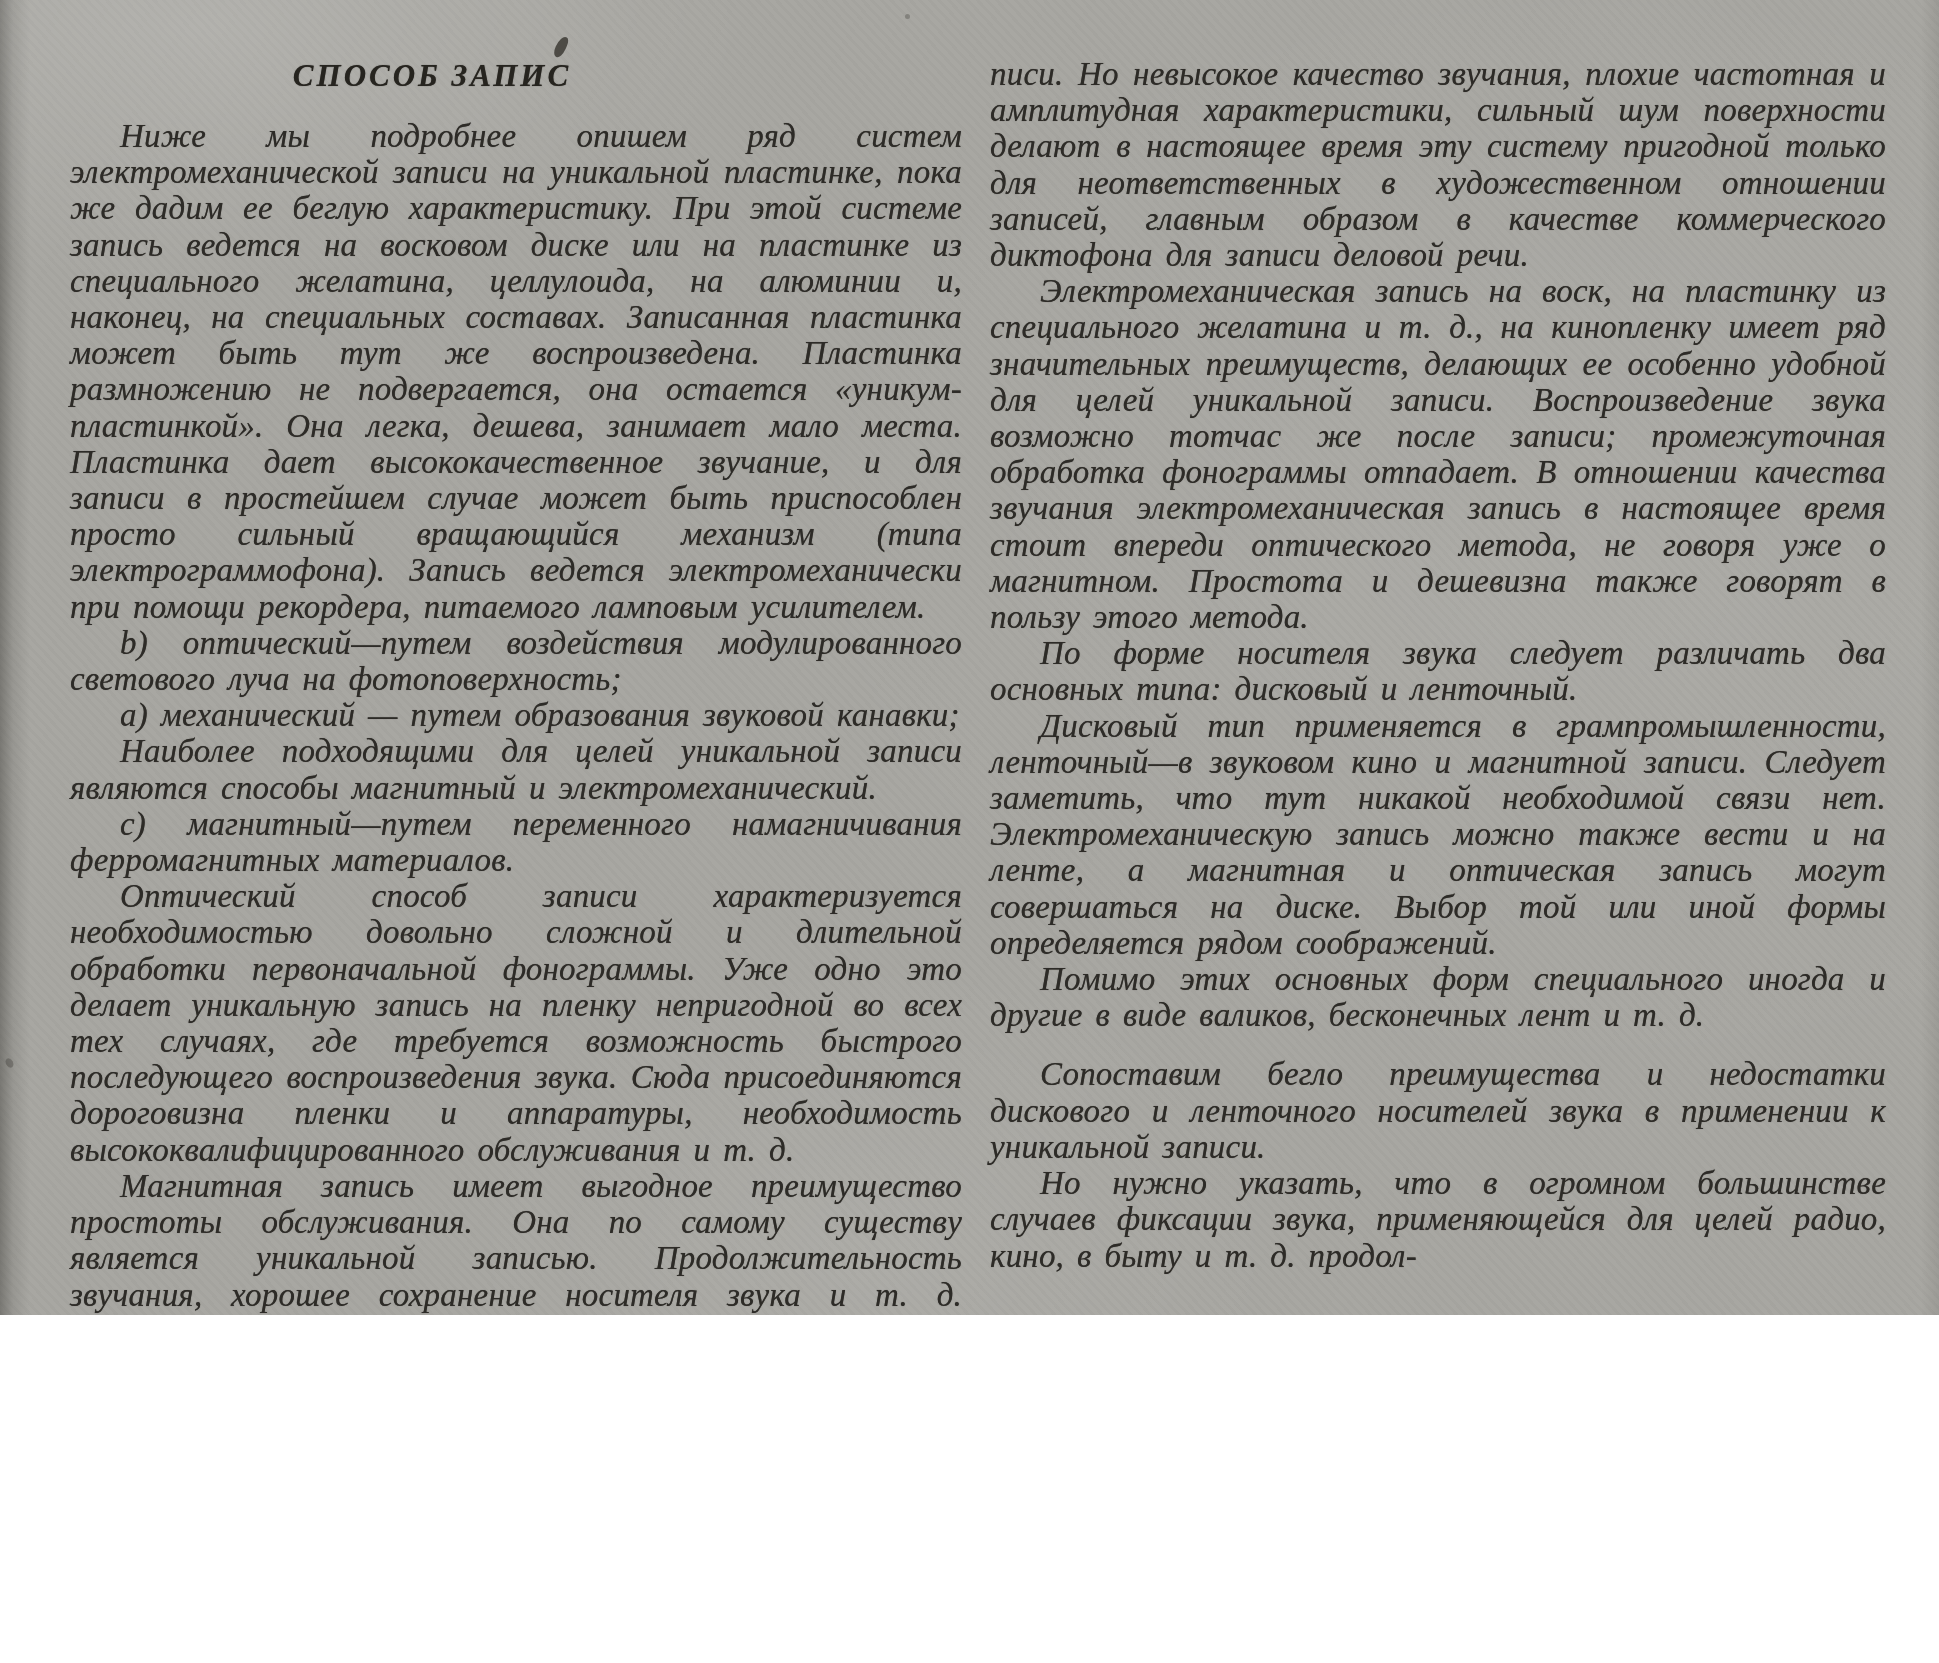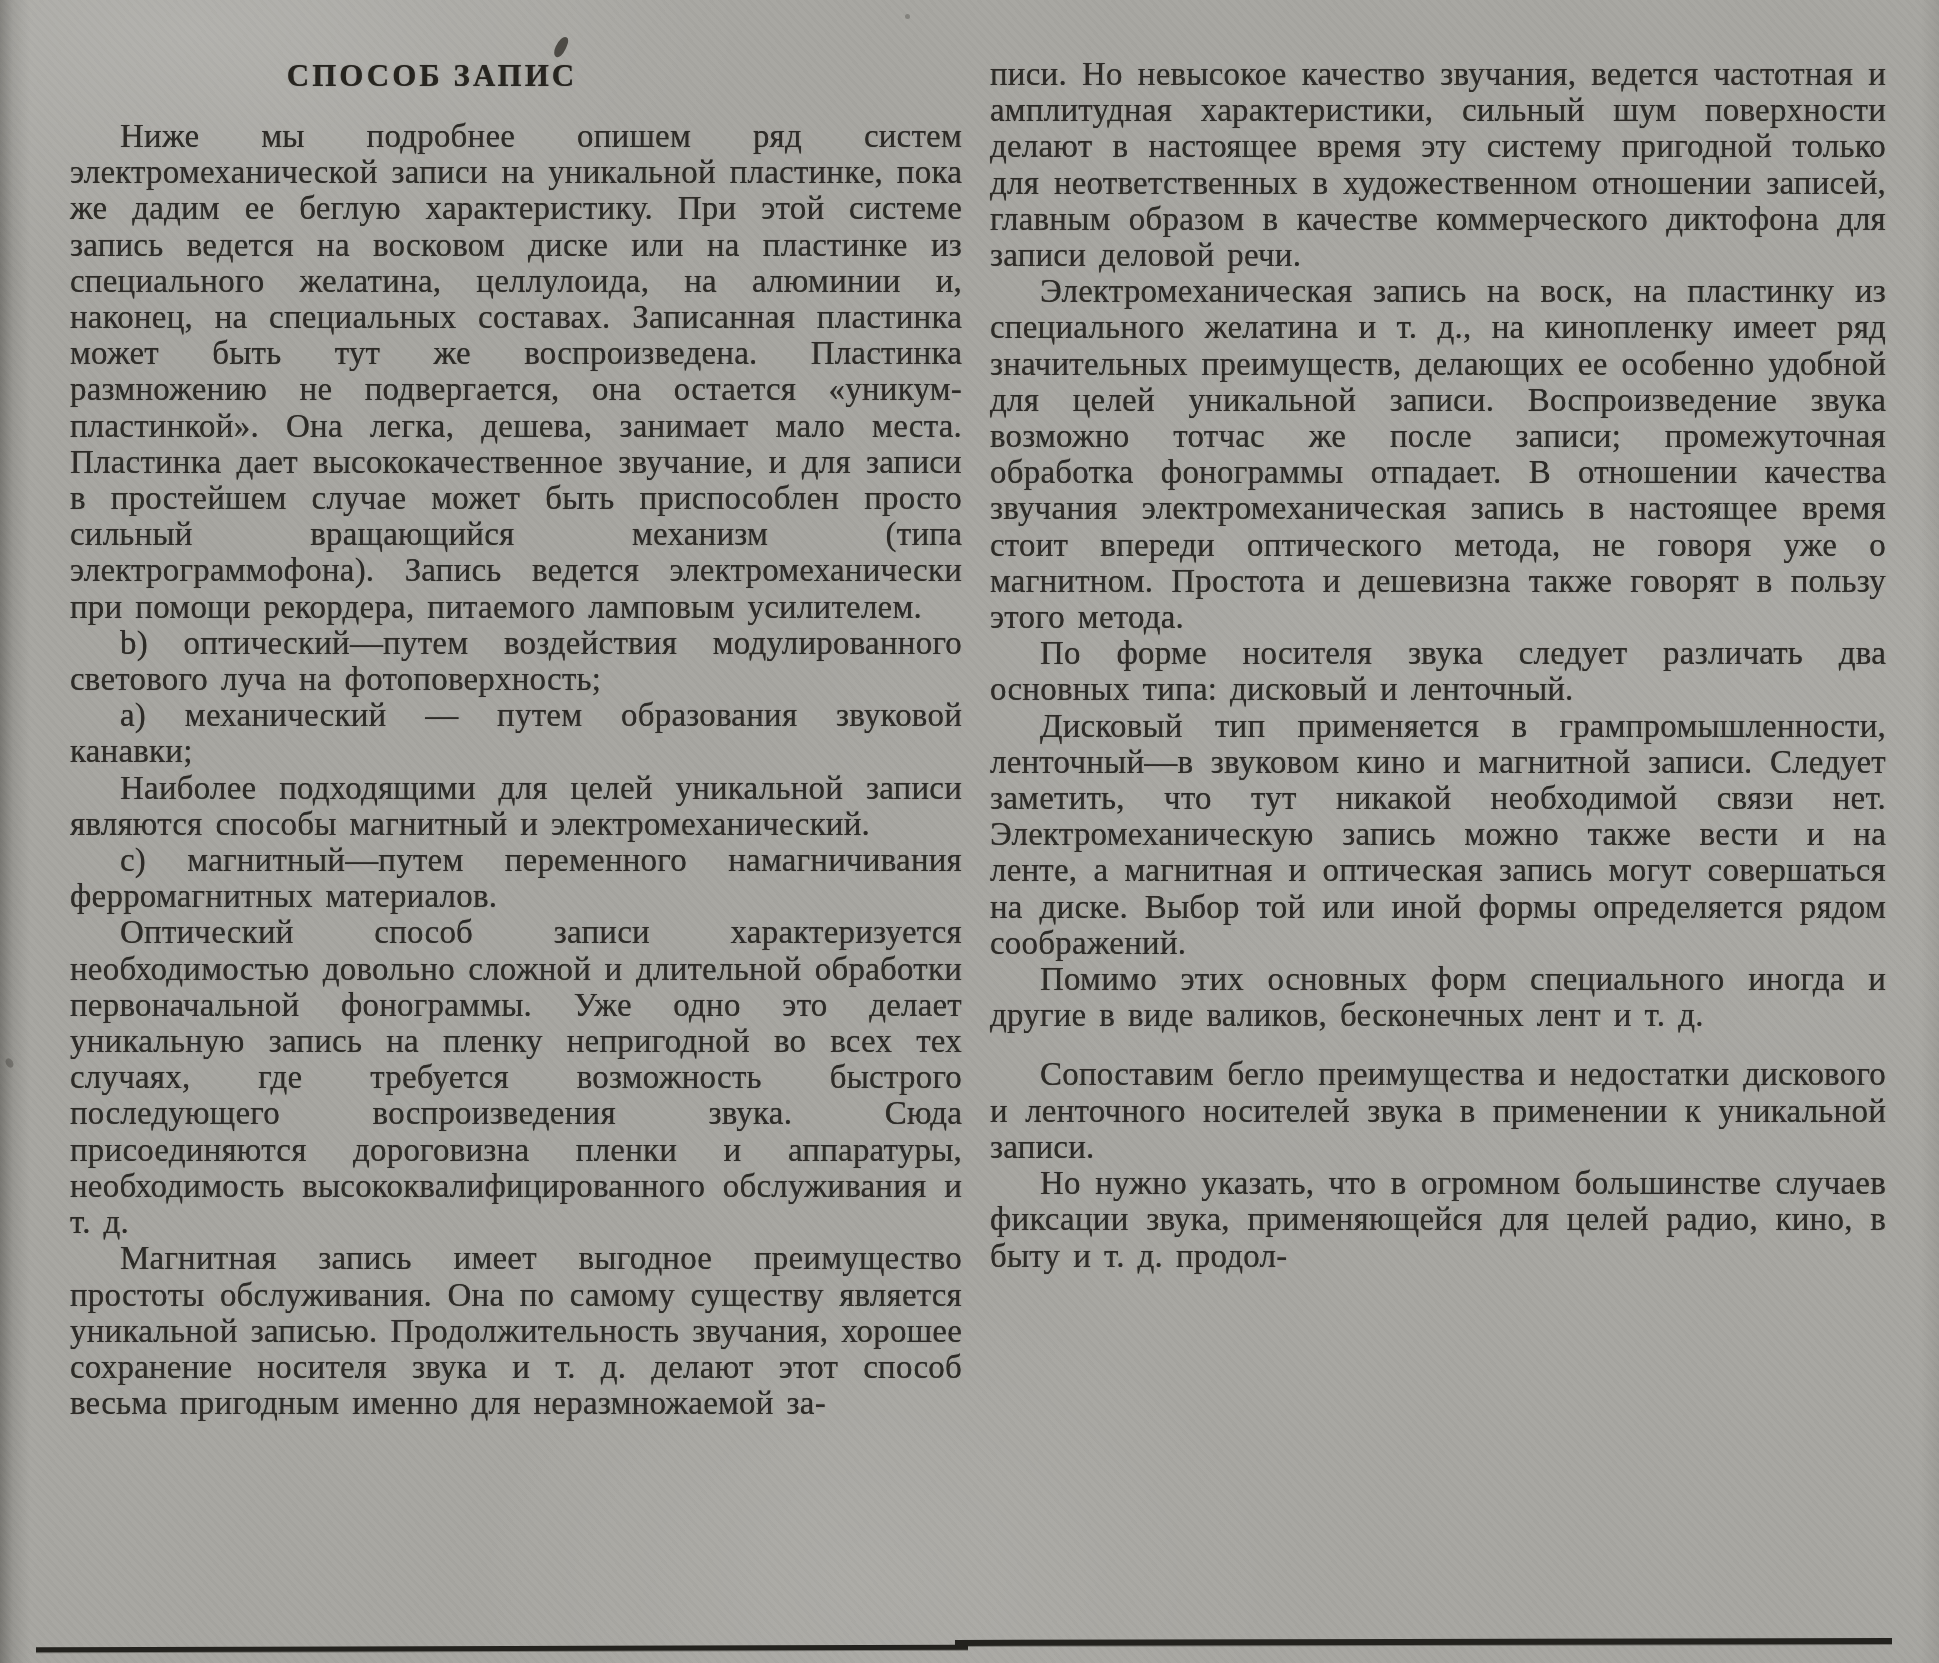--- a/index.html
+++ b/index.html
@@ -1,30 +1,31 @@
 <!DOCTYPE html>
 <html lang="ru"><head>
 <meta charset="utf-8">
 <style>
   html, body { margin: 0; padding: 0; }
   body {
     width: 1939px; height: 1663px; overflow: hidden;
     font-family: "Liberation Serif", "DejaVu Serif", serif;
   }
   .page {
-    position: relative; width: 1939px; height: 1663px; overflow: hidden;
+    position: relative; width: 1939px; height: 1315px; overflow: hidden;
     background:
       radial-gradient(900px 420px at 10% 2%, rgba(255,255,255,0.13), rgba(255,255,255,0) 62%),
       radial-gradient(1300px 900px at 82% 40%, rgba(255,255,255,0.05), rgba(255,255,255,0) 65%),
       radial-gradient(700px 500px at 45% 95%, rgba(255,255,255,0.06), rgba(255,255,255,0) 60%),
       linear-gradient(90deg, rgba(52,51,47,0.40) 0px, rgba(52,51,47,0.14) 13px, rgba(52,51,47,0.0) 30px),
       linear-gradient(270deg, rgba(52,51,47,0.10) 0px, rgba(52,51,47,0.0) 18px),
       repeating-linear-gradient(47deg, rgba(0,0,0,0.014) 0 3px, rgba(255,255,255,0.012) 3px 7px),
       #a7a6a1;
     color: #2d2b27;
+    font-style: italic;
   }
   .column { position: absolute; top: 0; }
   .column-left  { left: 70px;  top: 46px; width: 892px; }
   .column-right { left: 990px; top: 56px; width: 896px; }
 
   h1.heading {
     position: relative; left: -84px;
     margin: 12px 0 24px 0;
     text-align: center;
     font-size: 31px; font-weight: bold;
@@ -83,21 +84,21 @@
         <p>а) механический — путем образования звуковой канавки;</p>
         <p>Наиболее подходящими для целей уникальной записи являются способы магнитный и электромеханический.</p>
         <p>с) магнитный—путем переменного намагничивания ферромагнитных материалов.</p>
         <p>Оптический способ записи характеризуется необходимостью довольно сложной и длительной обработки первоначальной фонограммы. Уже одно это делает уникальную запись на пленку непригодной во всех тех случаях, где требуется возможность быстрого последующего воспроизведения звука. Сюда присоединяются дороговизна пленки и аппаратуры, необходимость высококвалифицированного обслуживания и т. д.</p>
         <p>Магнитная запись имеет выгодное преимущество простоты обслуживания. Она по самому существу является уникальной записью. Продолжительность звучания, хорошее сохранение носителя звука и т. д. делают этот способ весьма пригодным именно для неразмножаемой за-</p>
       </div>
   </div>
 
   <div class="column column-right">
     <div class="paras" id="col-right">
-        <p class="continuation">писи. Но невысокое качество звучания, ведется частотная и амплитудная характеристики, сильный шум поверхности делают в настоящее время эту систему пригодной только для неответственных в художественном отношении записей, главным образом в качестве коммерческого диктофона для записи деловой речи.</p>
+        <p class="continuation">писи. Но невысокое качество звучания, плохие частотная и амплитудная характеристики, сильный шум поверхности делают в настоящее время эту систему пригодной только для неответственных в художественном отношении записей, главным образом в качестве коммерческого диктофона для записи деловой речи.</p>
         <p>Электромеханическая запись на воск, на пластинку из специального желатина и т. д., на кинопленку имеет ряд значительных преимуществ, делающих ее особенно удобной для целей уникальной записи. Воспроизведение звука возможно тотчас же после записи; промежуточная обработка фонограммы отпадает. В отношении качества звучания электромеханическая запись в настоящее время стоит впереди оптического метода, не говоря уже о магнитном. Простота и дешевизна также говорят в пользу этого метода.</p>
         <p>По форме носителя звука следует различать два основных типа: дисковый и ленточный.</p>
         <p>Дисковый тип применяется в грампромышленности, ленточный—в звуковом кино и магнитной записи. Следует заметить, что тут никакой необходимой связи нет. Электромеханическую запись можно также вести и на ленте, а магнитная и оптическая запись могут совершаться на диске. Выбор той или иной формы определяется рядом соображений.</p>
         <p>Помимо этих основных форм специального иногда и другие в виде валиков, бесконечных лент и т. д.</p>
         <p class="spaced">Сопоставим бегло преимущества и недостатки дискового и ленточного носителей звука в применении к уникальной записи.</p>
         <p>Но нужно указать, что в огромном большинстве случаев фиксации звука, применяющейся для целей радио, кино, в быту и т. д. продол-</p>
       </div>
   </div>
 
   <div class="rule rule-left"></div>

